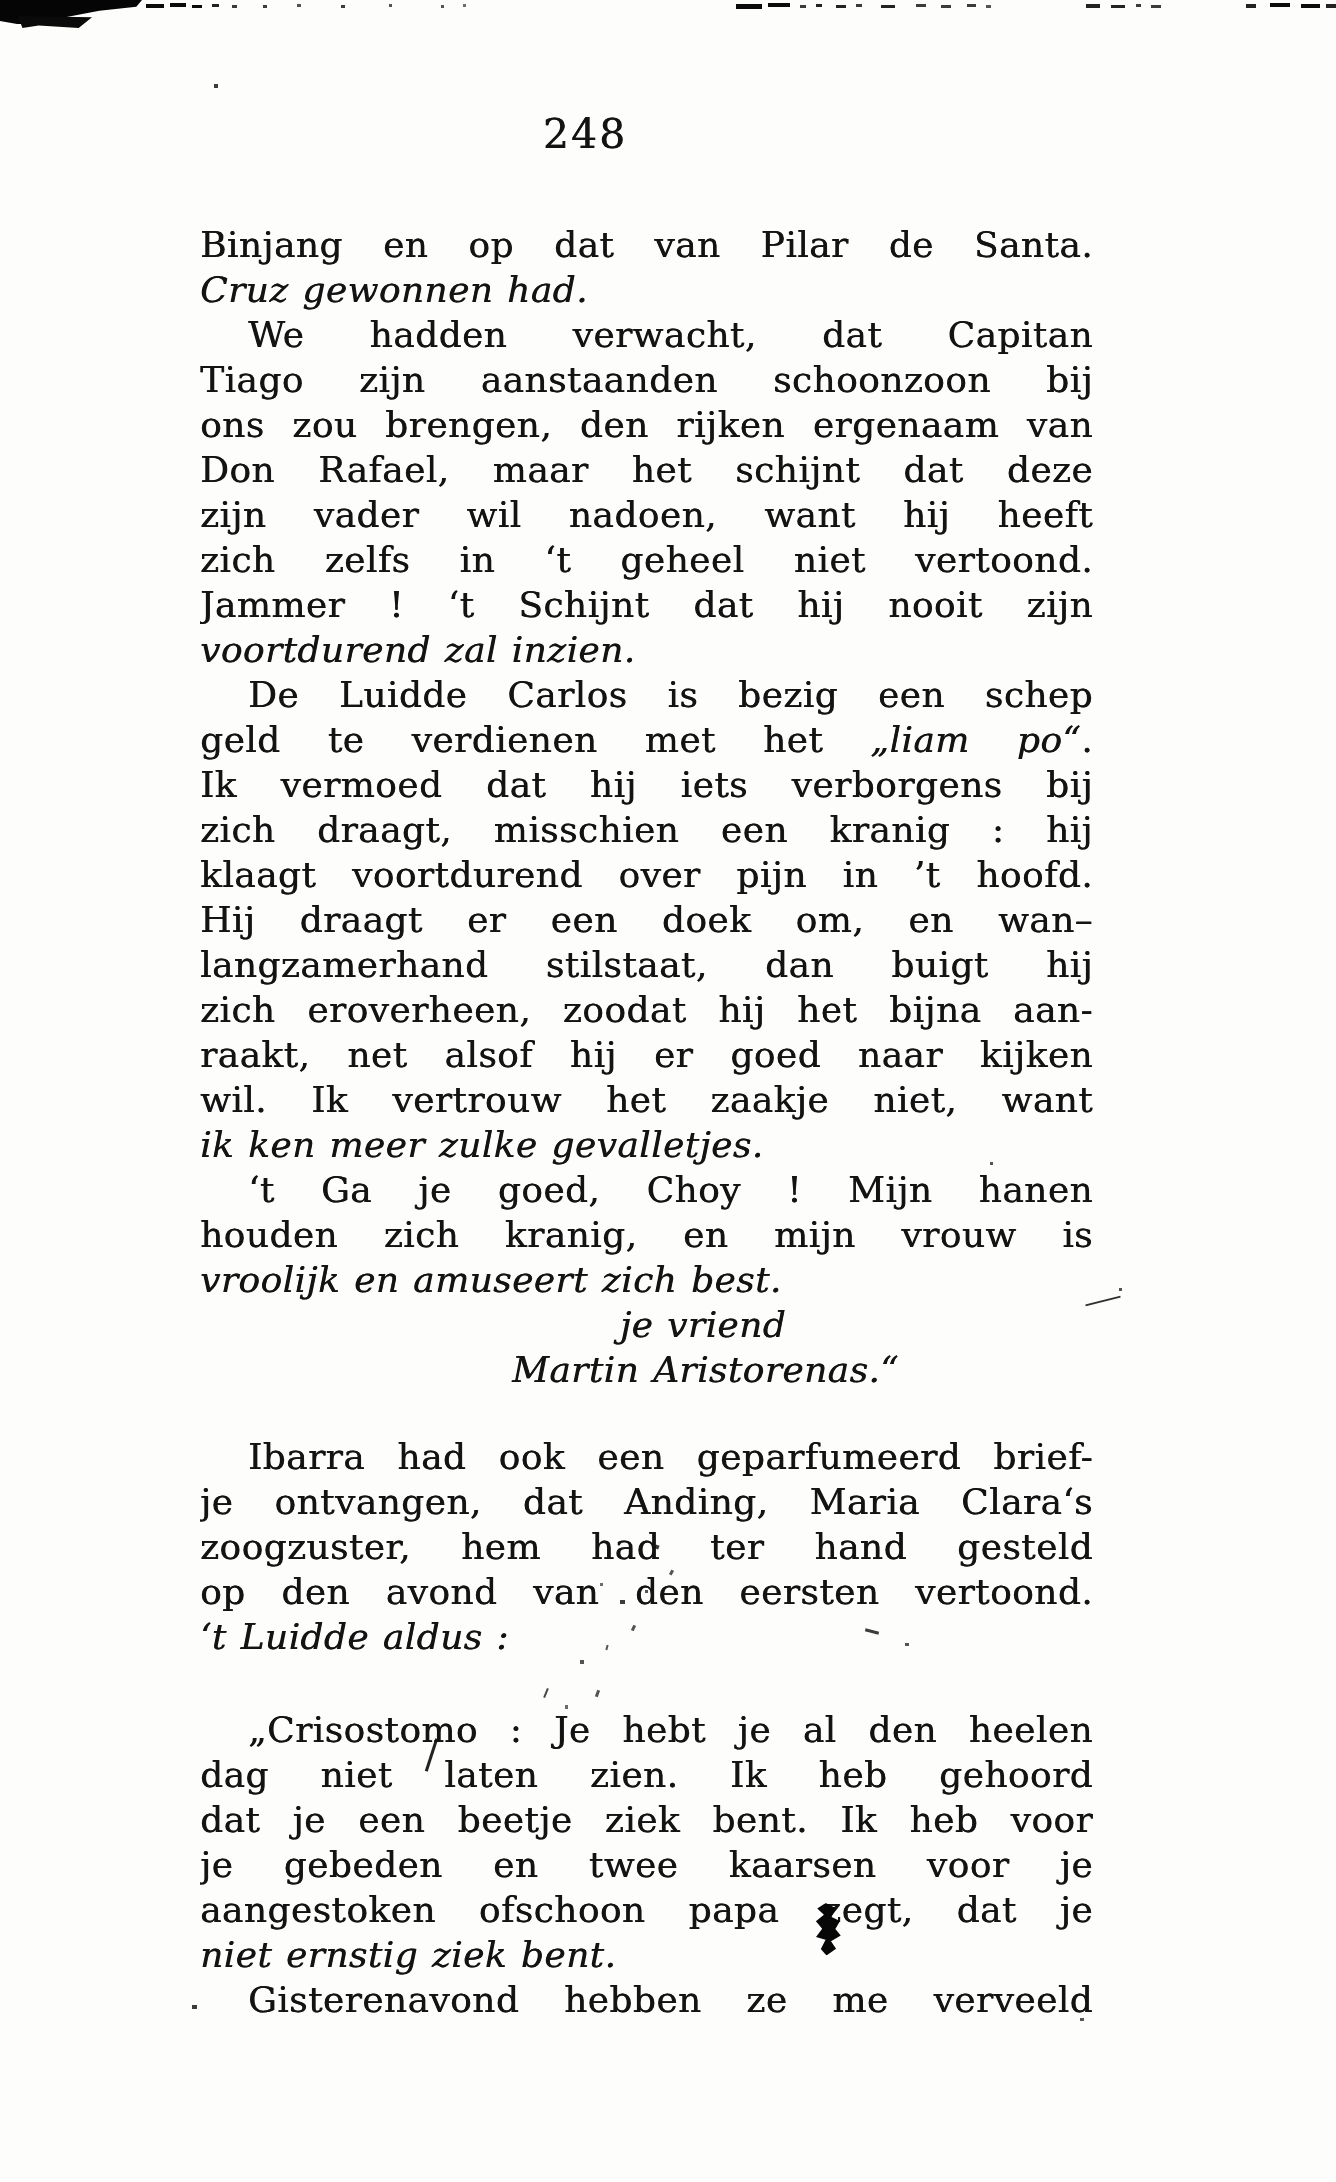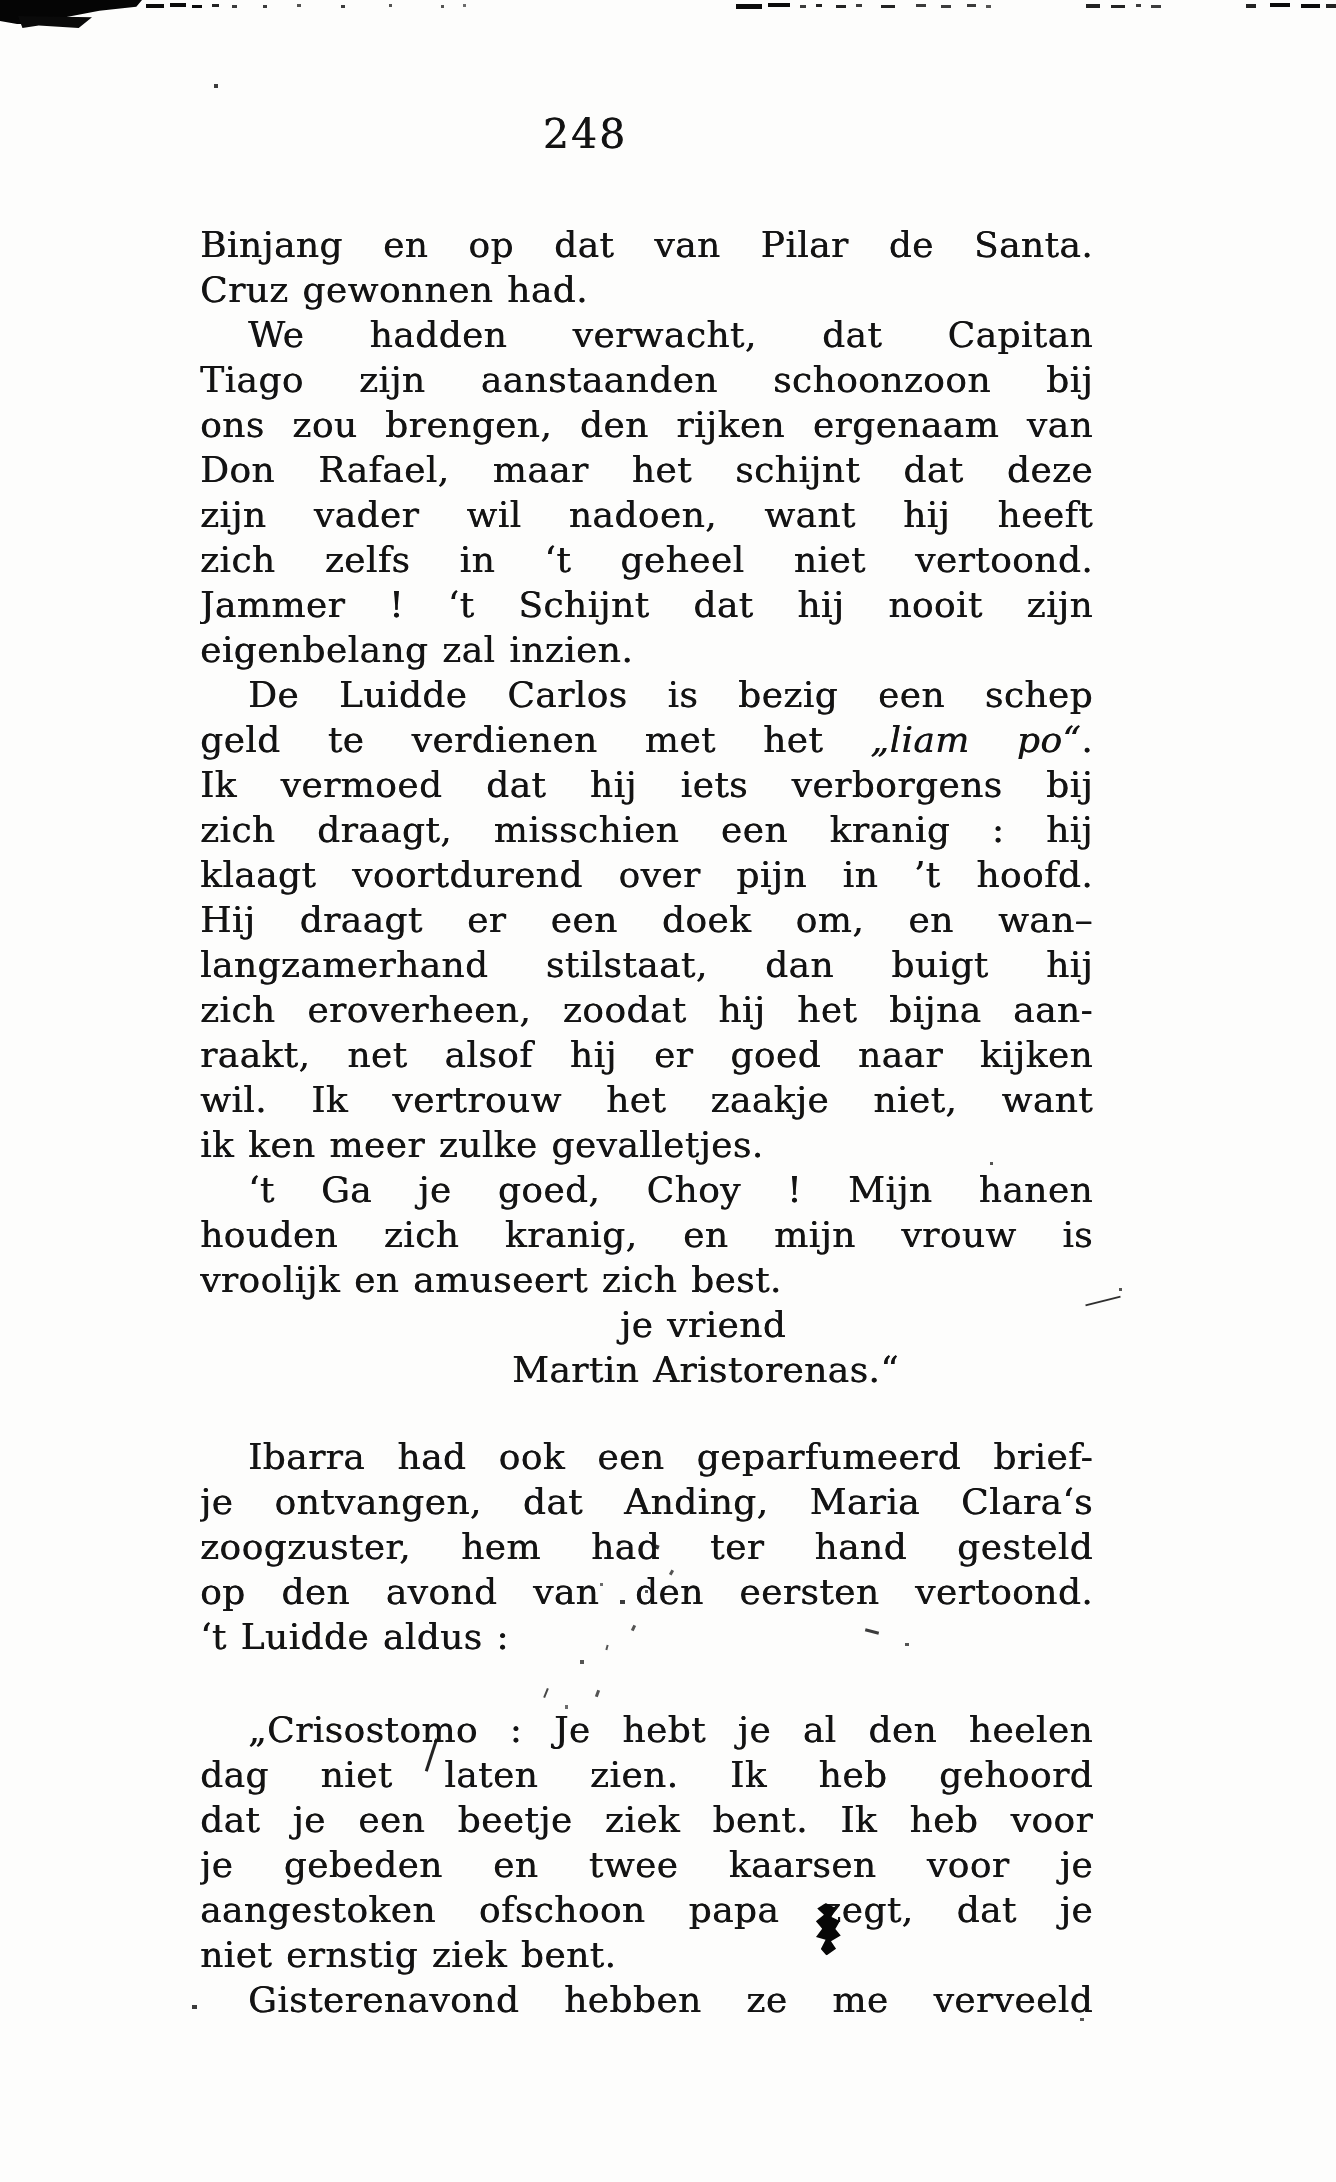--- a/index.html
+++ b/index.html
@@ -32,21 +32,21 @@
     left:200px;top:197px;width:893px;
     font-size:36px;
     line-height:45px;
     letter-spacing:0.4px;
     word-spacing:2px;
     text-shadow:0.45px 0.45px 0.55px rgba(10,10,10,0.9);
     margin-top:25px;
   }
   .line{height:45px;overflow:hidden;}
   .aj{text-align:justify;text-align-last:justify;}
-  .al{text-align:center;text-align-last:left;}
+  .al{text-align:center;text-align-last:left;font-style:italic;}
   .ind{padding-left:48px;}
   .it{font-style:italic;}
   .noise{position:absolute;background:#0b0b0b;}
   .blob-tl{
     position:absolute;left:0;top:0;width:142px;height:24px;background:#050505;
     clip-path:polygon(0 0,100% 0,96% 28%,70% 45%,46% 72%,30% 100%,12% 100%,0 88%);
   }
   .blob-tl2{
     position:absolute;left:18px;top:16px;width:74px;height:12px;background:#0a0a0a;
     clip-path:polygon(0 0,100% 10%,82% 100%,28% 80%,6% 100%);
@@ -124,21 +124,21 @@
   <div class="textblock" id="lines-host">
       <div class="line aj"><span>Binjang en op dat van Pilar de Santa.</span></div>
       <div class="line al"><span>Cruz gewonnen had.</span></div>
       <div class="line aj ind"><span>We hadden verwacht, dat Capitan</span></div>
       <div class="line aj"><span>Tiago zijn aanstaanden schoonzoon bij</span></div>
       <div class="line aj"><span>ons zou brengen, den rijken ergenaam van</span></div>
       <div class="line aj"><span>Don Rafael, maar het schijnt dat deze</span></div>
       <div class="line aj"><span>zijn vader wil nadoen, want hij heeft</span></div>
       <div class="line aj"><span>zich zelfs in ‘t geheel niet vertoond.</span></div>
       <div class="line aj"><span>Jammer ! ‘t Schijnt dat hij nooit zijn</span></div>
-      <div class="line al"><span>eigenbelang zal inzien.</span></div>
+      <div class="line al"><span>voortdurend zal inzien.</span></div>
       <div class="line aj ind"><span>De Luidde Carlos is bezig een schep</span></div>
       <div class="line aj"><span>geld te verdienen met het </span><span class="it">„liam po“</span><span>.</span></div>
       <div class="line aj"><span>Ik vermoed dat hij iets verborgens bij</span></div>
       <div class="line aj"><span>zich draagt, misschien een kranig : hij</span></div>
       <div class="line aj"><span>klaagt voortdurend over pijn in ’t hoofd.</span></div>
       <div class="line aj"><span>Hij draagt er een doek om, en wan–</span></div>
       <div class="line aj"><span>langzamerhand stilstaat, dan buigt hij</span></div>
       <div class="line aj"><span>zich eroverheen, zoodat hij het bijna aan-</span></div>
       <div class="line aj"><span>raakt, net alsof hij er goed naar kijken</span></div>
       <div class="line aj"><span>wil. Ik vertrouw het zaakje niet, want</span></div>

